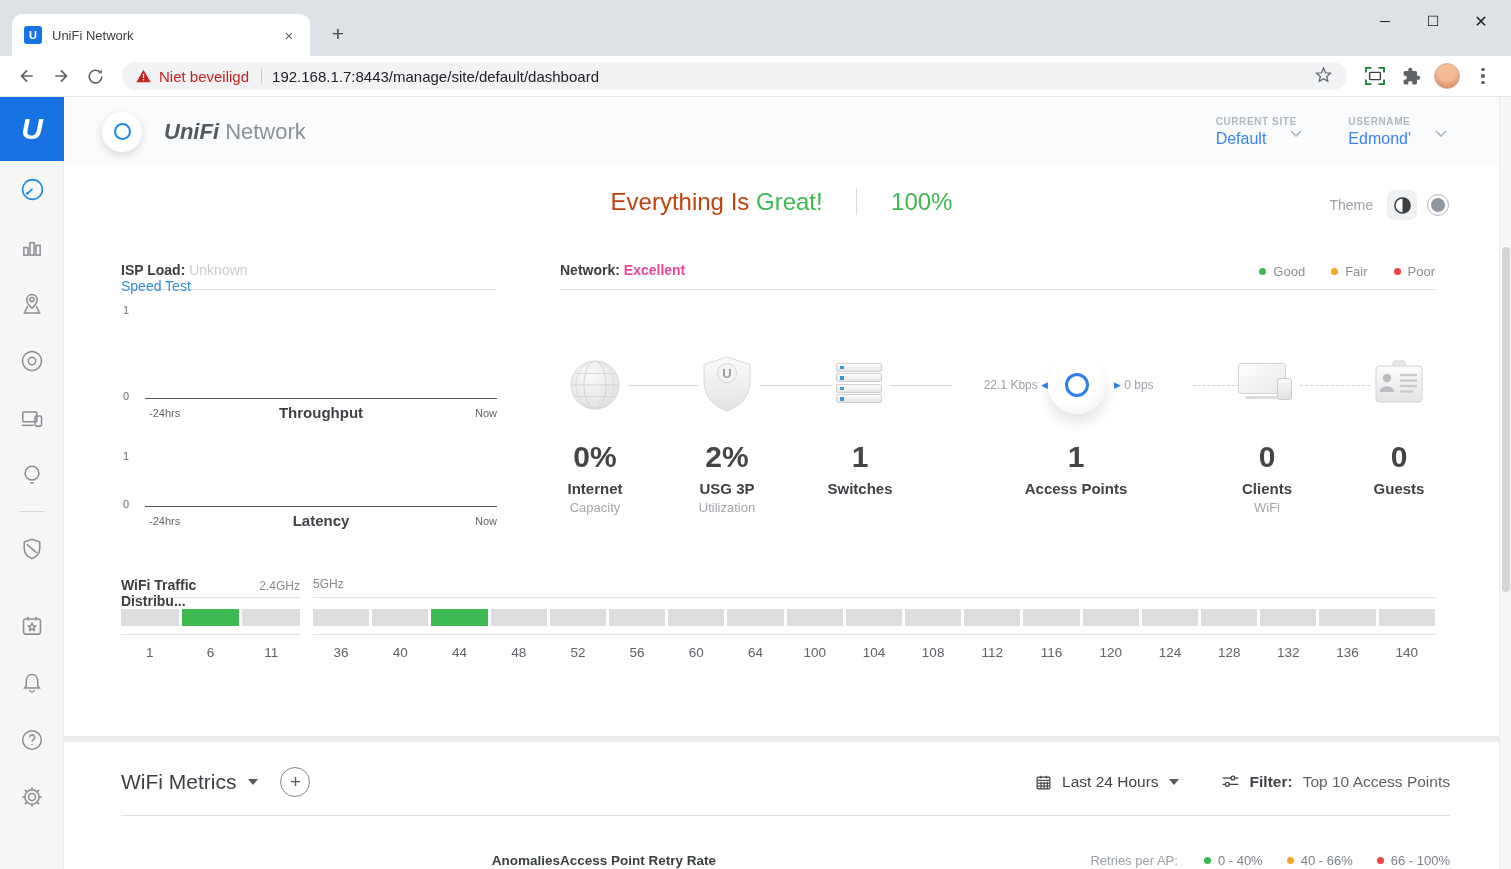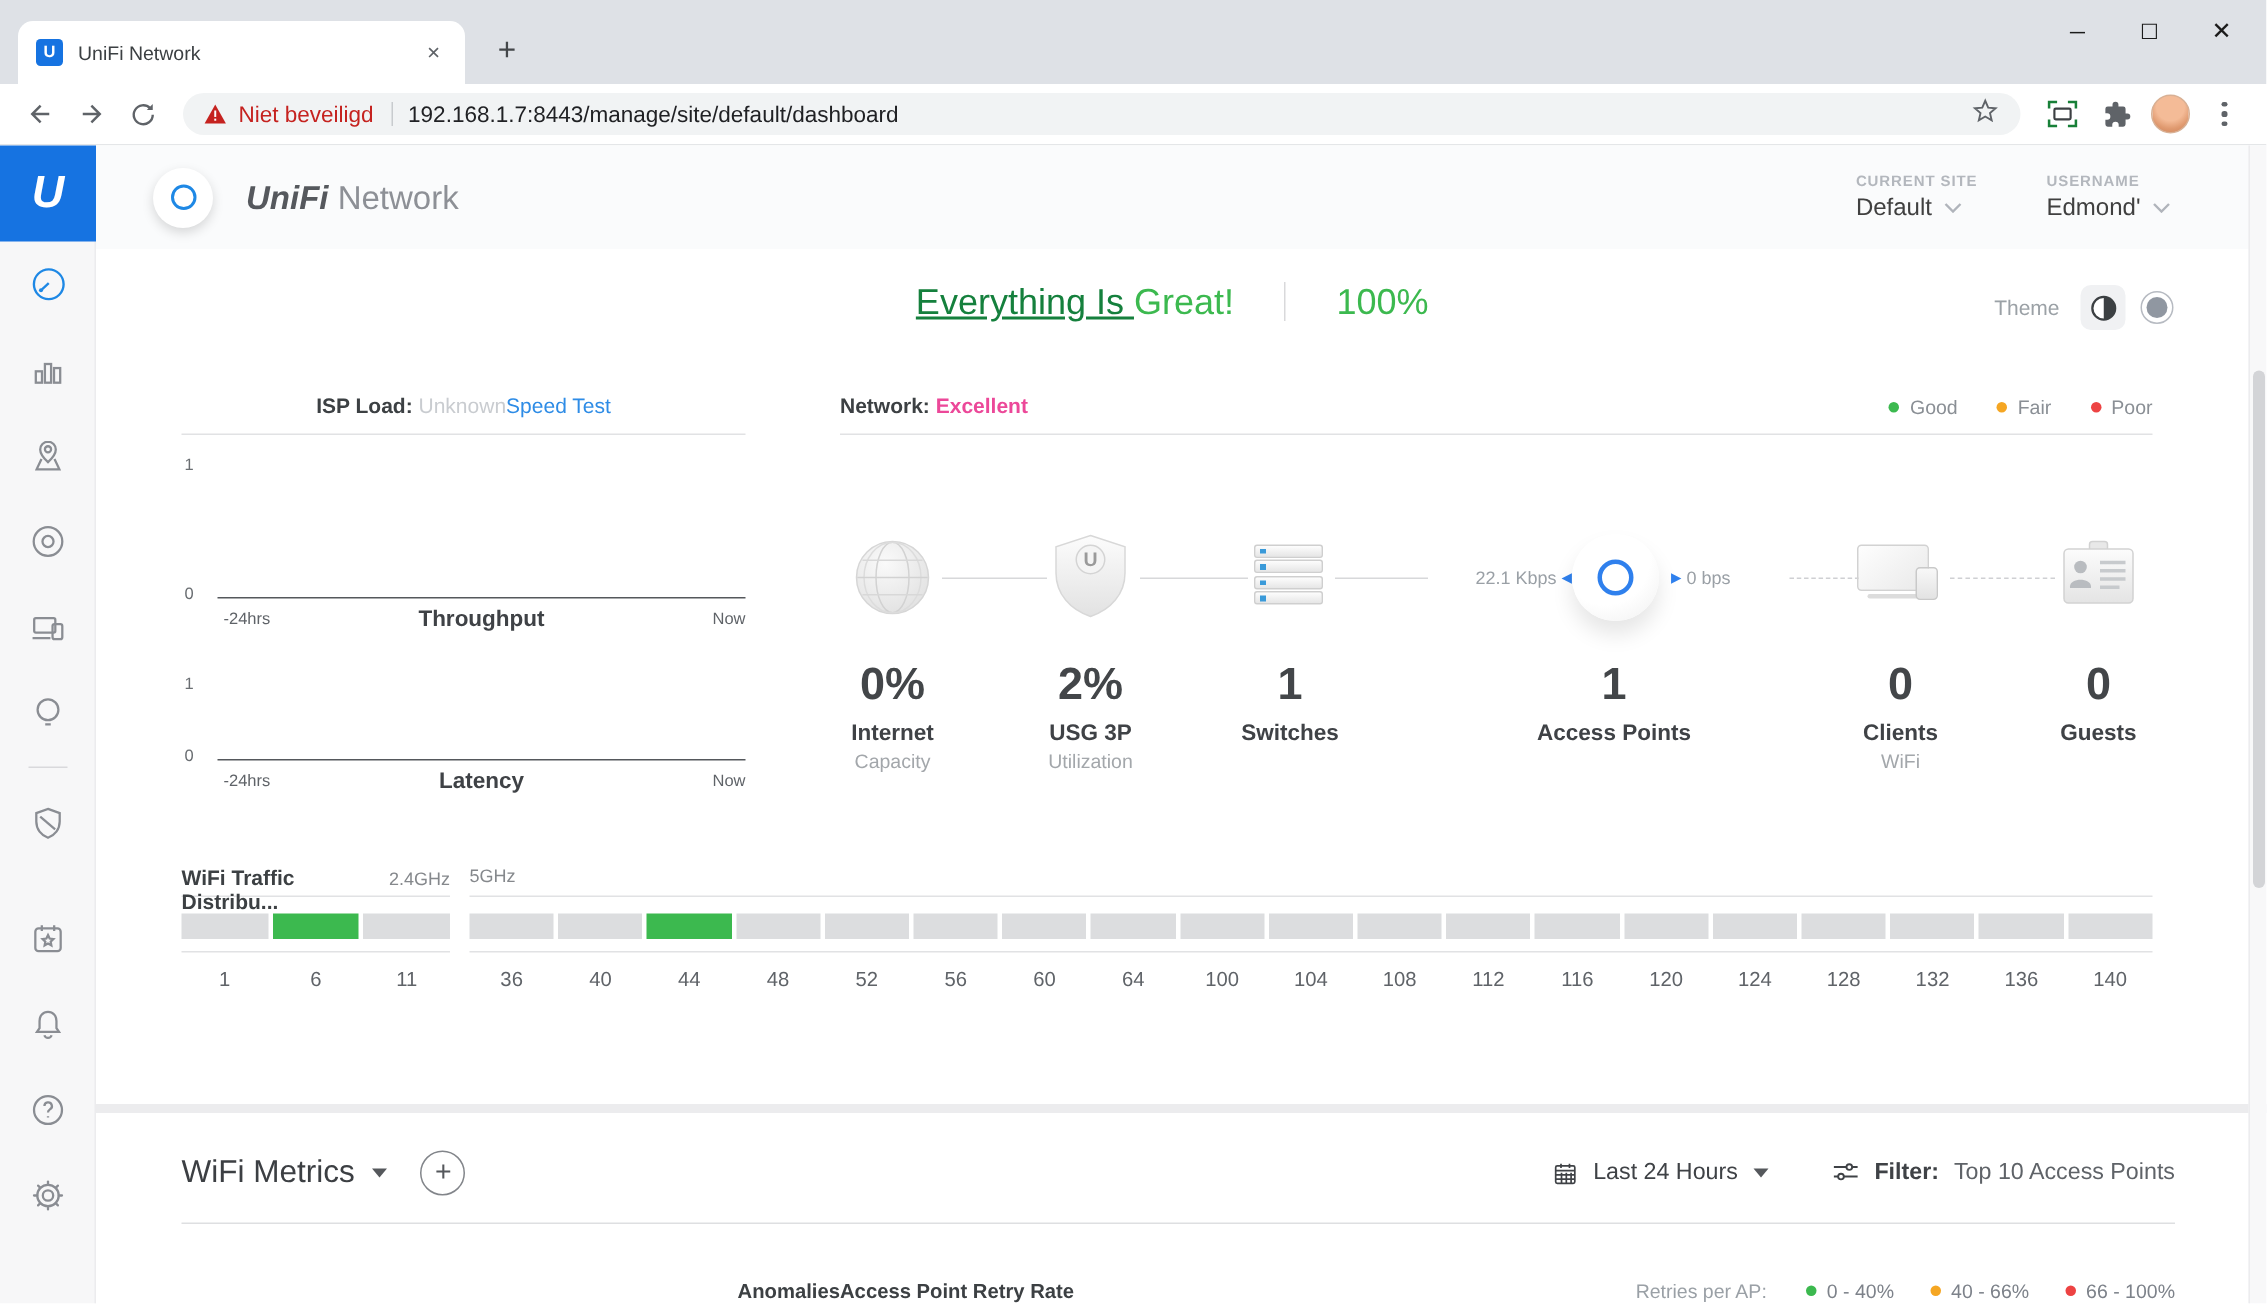--- a/index.html
+++ b/index.html
@@ -54,45 +54,45 @@
   .content { position:relative; flex:1; }
   .appheader { height:69px; background:#fafbfc; display:flex; align-items:center; padding:0 64px 0 38px; }
   .dev-circle { width:40px; height:40px; border-radius:50%; background:#fff;
                 box-shadow:0 3px 8px rgba(0,0,0,0.15); display:flex; align-items:center; justify-content:center; }
   .dev-circle i { width:17px; height:17px; border:2.5px solid #1e88e5; border-radius:50%; display:block; }
   .brand { margin-left:22px; font-size:22px; }
   .brand b { color:#55585d; font-style:italic; font-weight:bold; }
   .brand span { color:#8d9096; font-weight:300; }
   .hdr-right { margin-left:auto; display:flex; gap:46px; }
   .hdr-dd .lbl { font-size:10px; letter-spacing:0.6px; color:#b3b7bd; font-weight:bold; }
-  .hdr-dd .val { font-size:16px; color:#404040; margin-top:3px; display:flex; align-items:center; gap:8px; }
+  .hdr-dd .val { font-size:16px; color:#3b82f6; margin-top:3px; display:flex; gap:24px; }
 
   .main { position:relative; height:703px; background:#fff; }
 
   
   .statusrow { position:absolute; top:22px; left:0; right:12px; text-align:center; font-size:24px; }
-  .statusrow .dark { color:#15803d;text-decoration:underline; }
+  .statusrow .dark { color:#c2410c; }
   .statusrow .green { color:#3cb94f; }
   .status-sep { display:inline-block; width:1px; height:26px; background:#d9d9db;
                 vertical-align:-5px; margin:0 27px; }
   .themebox { position:absolute; top:24px; right:62px; display:flex; align-items:center; gap:10px; }
   .theme-lbl { font-size:14px; color:#9ba1a6; margin-right:4px; }
   .theme-btn1 { width:30px; height:30px; border-radius:7px; background:#f0f1f3; display:flex;
                 align-items:center; justify-content:center; }
   .theme-btn2 { width:22px; height:22px; border-radius:50%; border:1px solid #b7bbc2; display:flex;
                 align-items:center; justify-content:center; }
   .theme-btn2 i { width:14px; height:14px; border-radius:50%; background:#9097a1; display:block; }
 
   
   .panel-title { font-size:14px; font-weight:bold; color:#3c4043; }
   .muted { color:#c9ccd0; font-weight:normal; }
   .divline { height:1px; background:#e1e2e4; }
 
   .isp { position:absolute; left:57px; top:96px; width:376px; }
-  .isp-head { display:flex; justify-content:center; align-items:baseline; height:22px; }
+  .isp-head { display:flex; justify-content:space-between; align-items:baseline; height:22px;flex-direction:column; }
   .speedtest { color:#2e8ce6; font-size:14px; }
   .mini-chart { position:relative; }
   .ylab { position:absolute; left:2px; font-size:11px; color:#6a6e72; }
   .baseline { position:absolute; left:24px; right:0; height:1px; background:#55585c; }
   .axisrow { position:absolute; left:24px; right:0; height:16px; font-size:11px; color:#5f6368; }
   .axisrow .xl { position:absolute; left:4px; top:3px; }
   .axisrow .xr { position:absolute; right:0; top:3px;padding-left:11px; }
   .axisrow .ttl { position:absolute; left:0; right:0; text-align:center; top:0;
                   font-size:15px; font-weight:600; color:#3f4246; }
 

